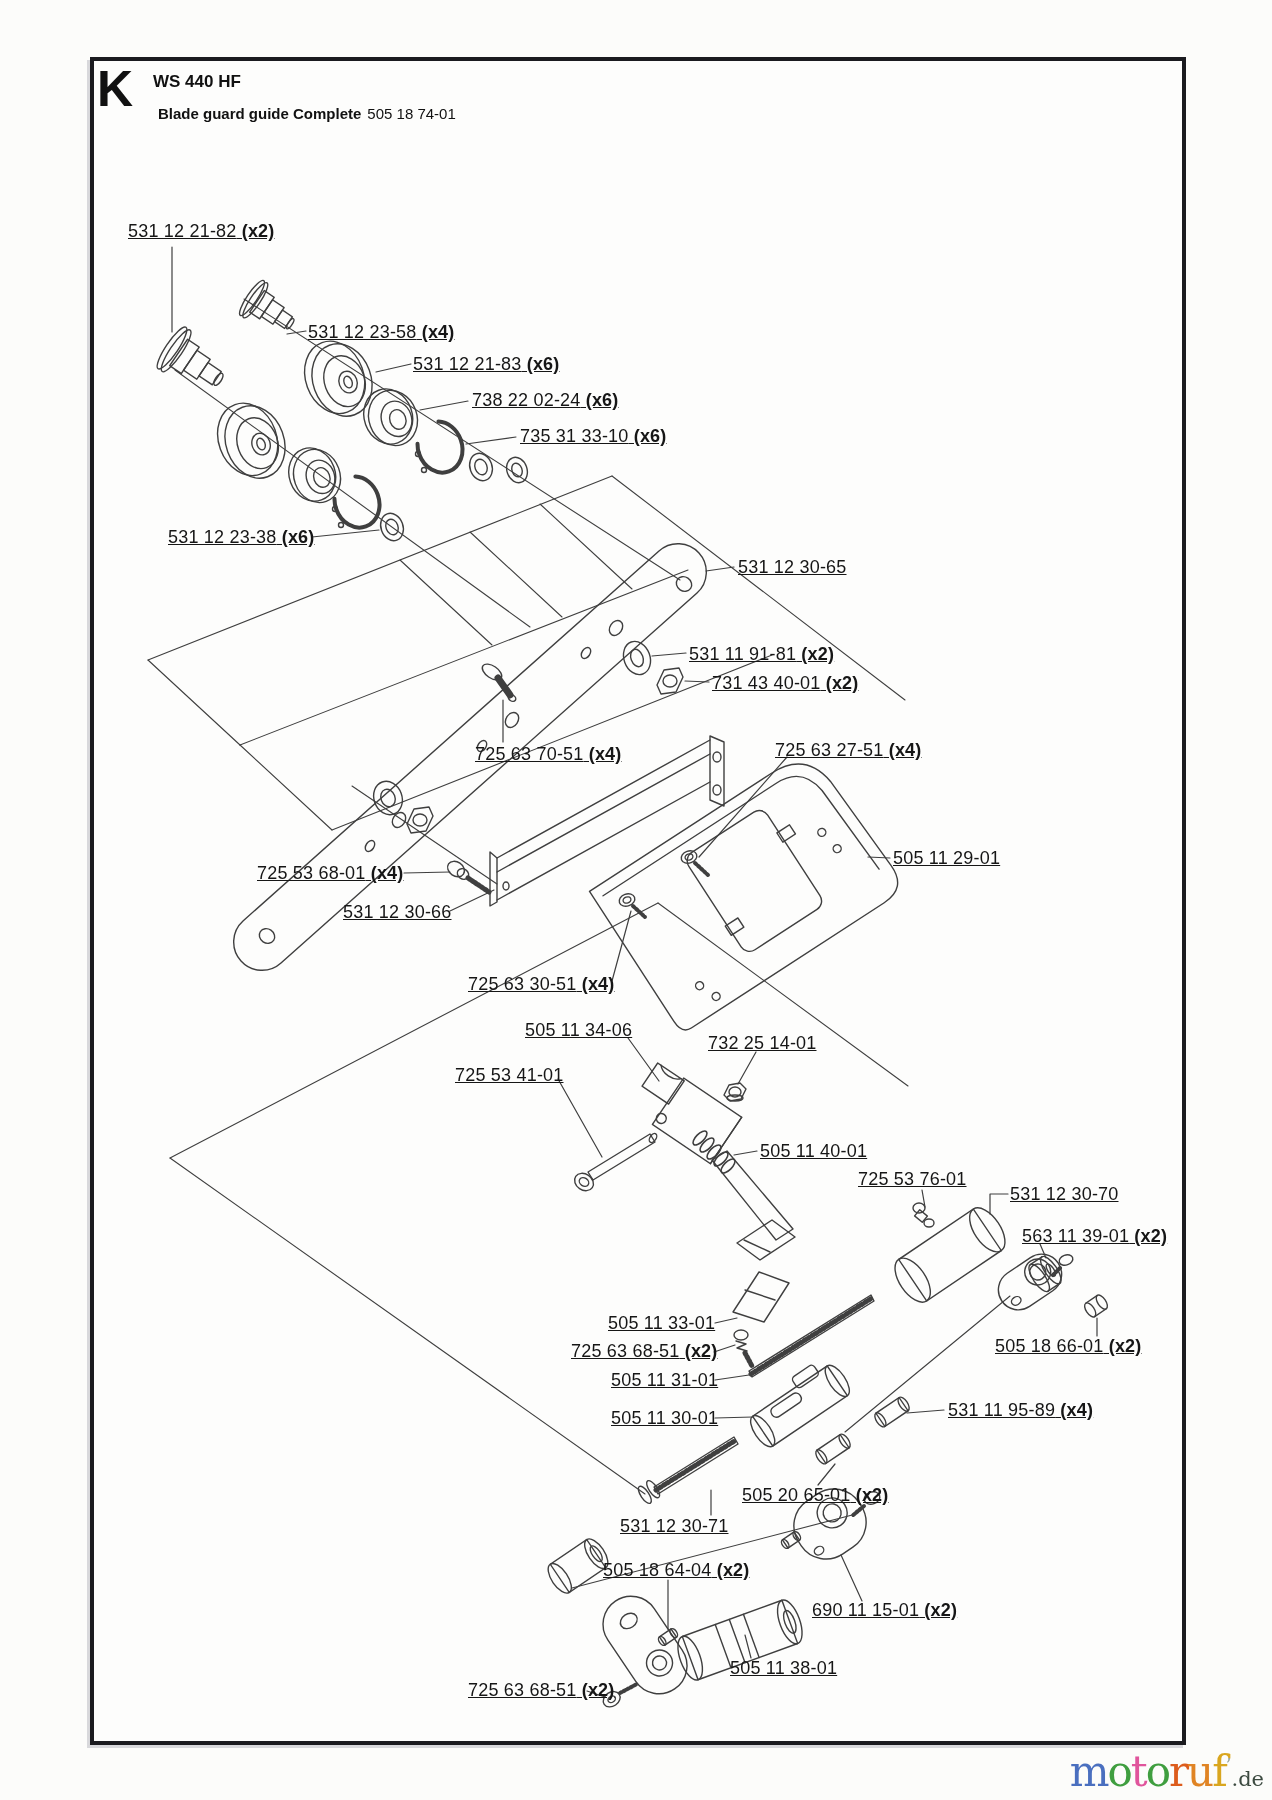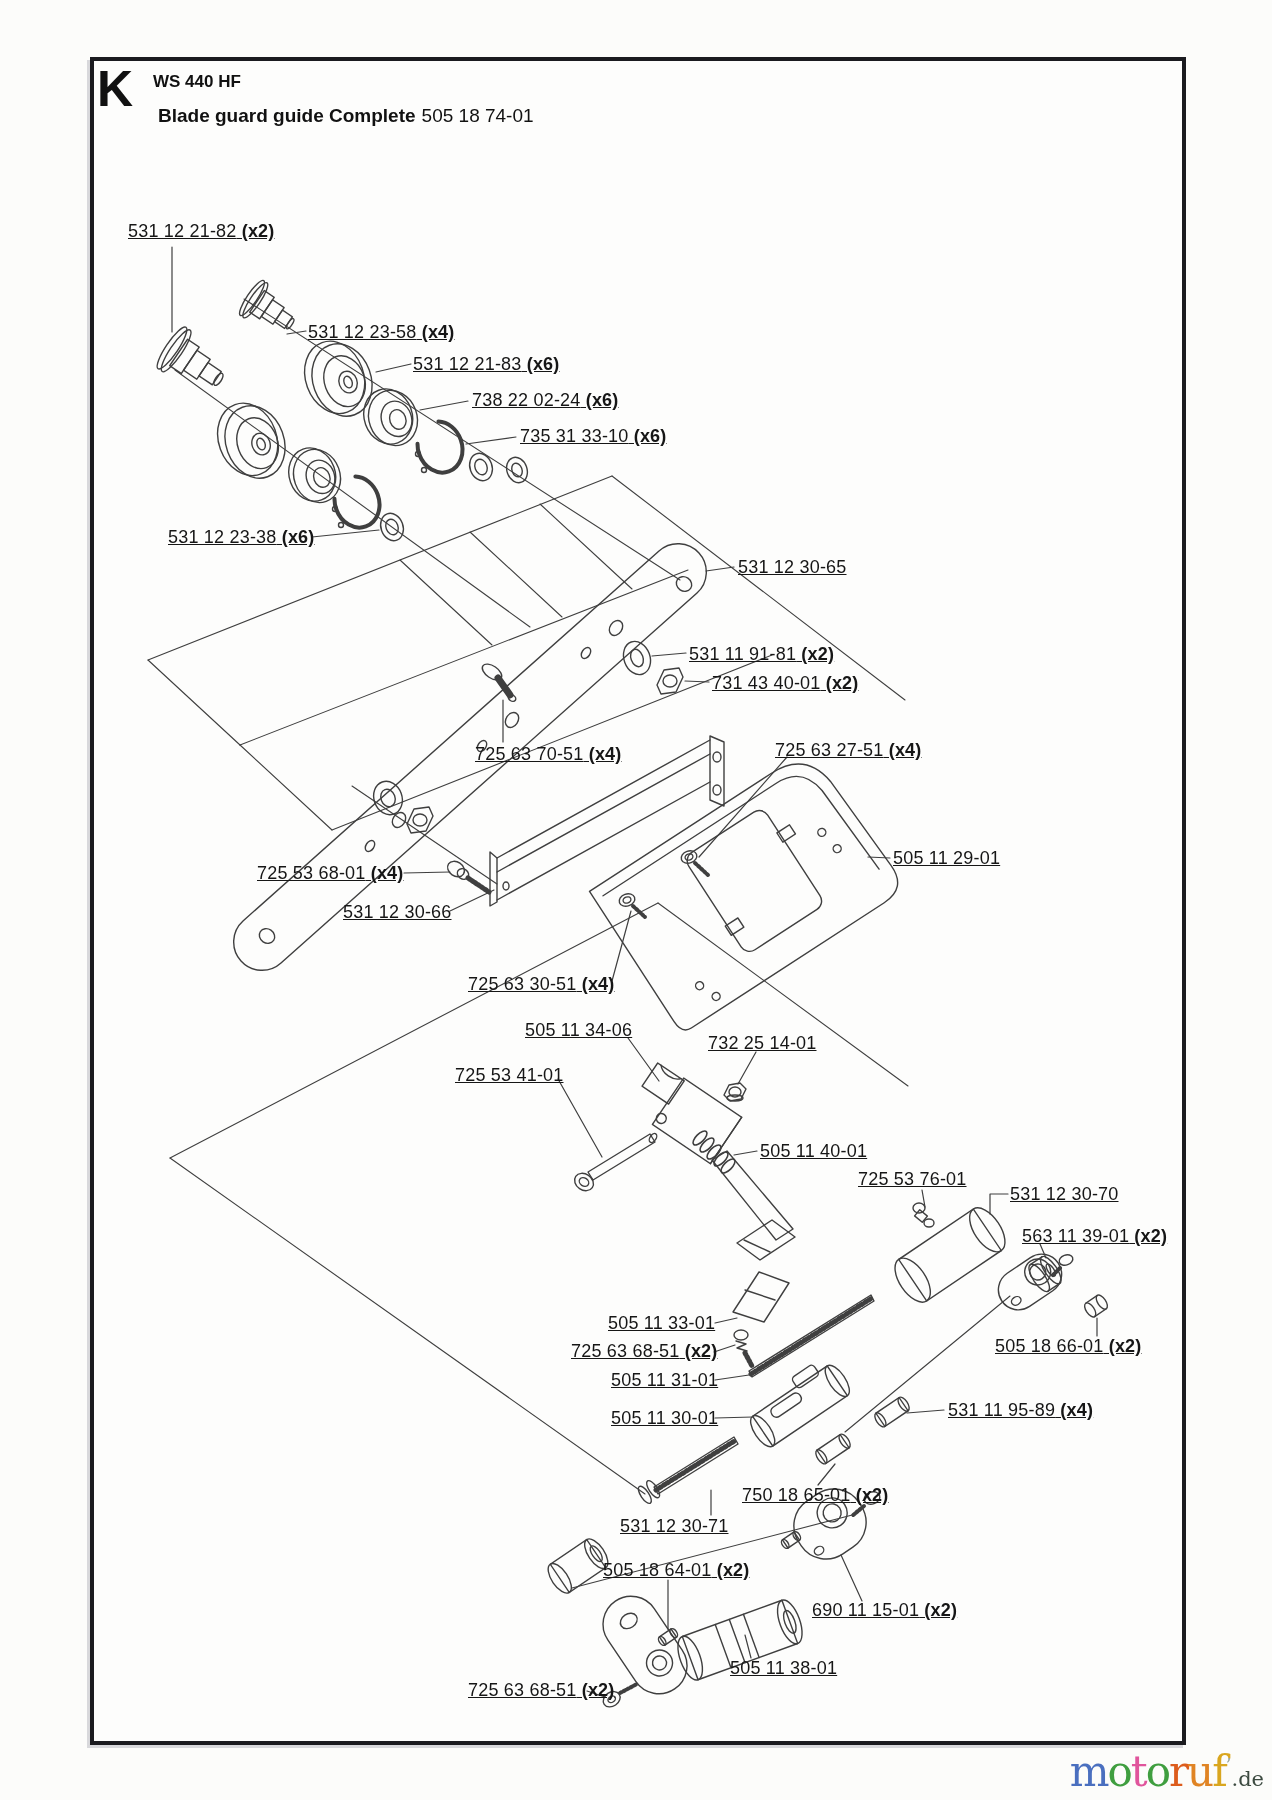--- a/index.html
+++ b/index.html
@@ -2,21 +2,21 @@
 <html><head>
 <meta charset="utf-8">
 <style>
   html,body{margin:0;padding:0;background:#fcfcfa;}
   .page{position:relative;width:1272px;height:1800px;background:#fcfcfa;overflow:hidden;
         font-family:"Liberation Sans",sans-serif;color:#1b1b1b;}
   .frame{position:absolute;left:90px;top:57px;width:1088px;height:1680px;
          border:4px solid #1b1b1f;background:#fdfdfc;box-shadow:-3px 3px 0 rgba(150,150,160,.35);}
   .section-letter{position:absolute;left:97px;top:60px;font-size:50px;font-weight:bold;color:#111;}
   .hdr-model{position:absolute;left:153px;top:72px;font-size:17px;font-weight:bold;color:#111;}
-  .hdr-title{position:absolute;left:158px;top:105px;font-size:19px;color:#111;}
+  .hdr-title{position:absolute;left:158px;top:105px;font-size:15px;color:#111;}
   .hdr-title b{font-weight:bold;}
   .hdr-title .num{font-weight:normal;margin-left:6px;}
   .plabel{position:absolute;font-size:18px;line-height:1.05;white-space:nowrap;color:#161616;letter-spacing:.2px;text-decoration:underline;}
   .plabel b{font-weight:bold;}
   #diagram{position:absolute;left:0;top:0;width:1272px;height:1800px;}
   .logo{position:absolute;right:8px;bottom:4px;font-family:"DejaVu Serif",serif;
         font-size:42px;letter-spacing:-2px;white-space:nowrap;}
   .logo .mark{font-size:18px;vertical-align:14px;letter-spacing:0;}
   .logo .suffix{font-size:21px;letter-spacing:0;}
 </style>
@@ -438,23 +438,23 @@
   <div class="plabel" style="left:760px;top:1142px"><span>505 11 40-01</span><b></b></div>
   <div class="plabel" style="left:858px;top:1170px"><span>725 53 76-01</span><b></b></div>
   <div class="plabel" style="left:1010px;top:1185px"><span>531 12 30-70</span><b></b></div>
   <div class="plabel" style="left:1022px;top:1227px"><span>563 11 39-01</span><b> (x2)</b></div>
   <div class="plabel" style="left:608px;top:1314px"><span>505 11 33-01</span><b></b></div>
   <div class="plabel" style="left:571px;top:1342px"><span>725 63 68-51</span><b> (x2)</b></div>
   <div class="plabel" style="left:611px;top:1371px"><span>505 11 31-01</span><b></b></div>
   <div class="plabel" style="left:611px;top:1409px"><span>505 11 30-01</span><b></b></div>
   <div class="plabel" style="left:948px;top:1401px"><span>531 11 95-89</span><b> (x4)</b></div>
   <div class="plabel" style="left:995px;top:1337px"><span>505 18 66-01</span><b> (x2)</b></div>
-  <div class="plabel" style="left:742px;top:1486px"><span>750 18 65-01</span><b> (x2)</b></div>
+  <div class="plabel" style="left:742px;top:1486px"><span>505 20 65-01</span><b> (x2)</b></div>
   <div class="plabel" style="left:620px;top:1517px"><span>531 12 30-71</span><b></b></div>
-  <div class="plabel" style="left:603px;top:1561px"><span>505 18 64-01</span><b> (x2)</b></div>
+  <div class="plabel" style="left:603px;top:1561px"><span>505 18 64-04</span><b> (x2)</b></div>
   <div class="plabel" style="left:812px;top:1601px"><span>690 11 15-01</span><b> (x2)</b></div>
   <div class="plabel" style="left:730px;top:1659px"><span>505 11 38-01</span><b></b></div>
   <div class="plabel" style="left:468px;top:1681px"><span>725 63 68-51</span><b> (x2)</b></div>
 
   <div class="logo">
     <span style="color: rgb(74, 111, 191);">m</span><span style="color: rgb(63, 158, 63);">o</span><span style="color: rgb(224, 85, 156);">t</span><span style="color: rgb(63, 158, 63);">o</span><span style="color: rgb(221, 92, 28);">r</span><span style="color: rgb(224, 132, 36);">u</span><span style="color: rgb(217, 166, 31);">f</span><span class="mark" style="color: rgb(154, 167, 158);">’</span><span class="suffix" style="color: rgb(61, 75, 65);">.de</span>
   </div>
 </div>
 
 </body></html>

